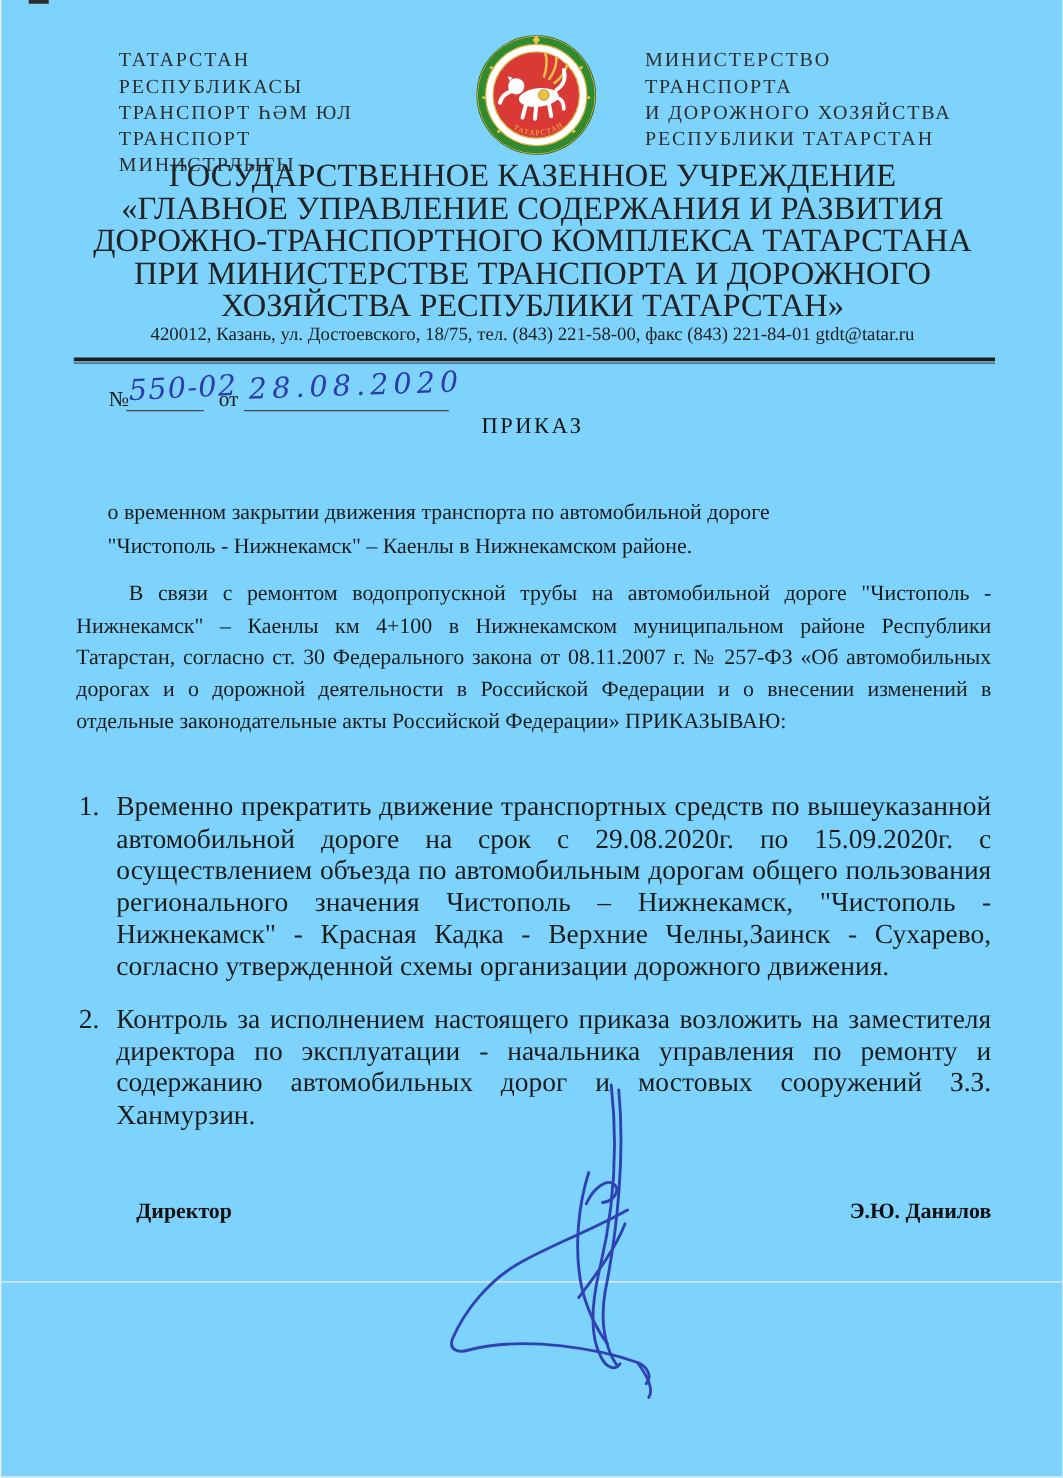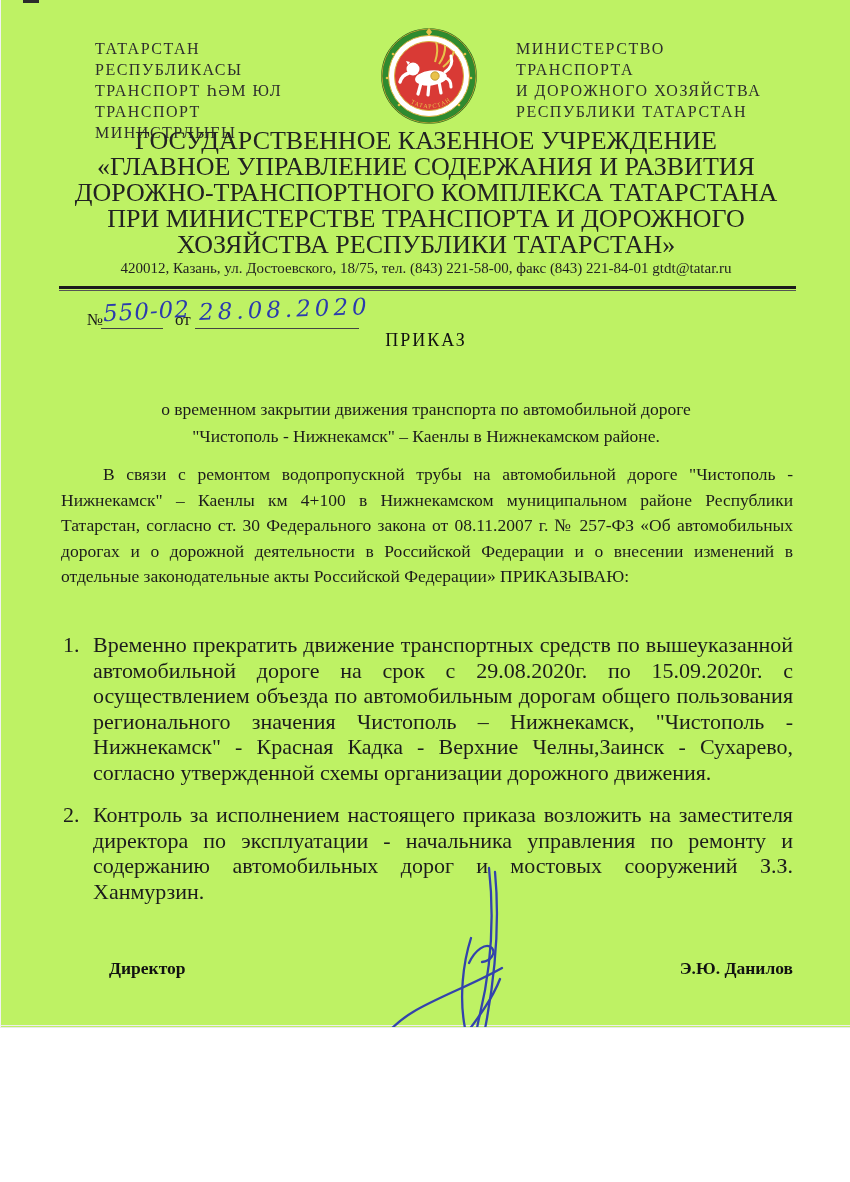--- a/index.html
+++ b/index.html
@@ -1,19 +1,19 @@
 <!DOCTYPE html>
 <html><head>
 <meta charset="utf-8">
 <style>
   * { margin:0; padding:0; box-sizing:border-box; }
   html,body { background:#fff; }
   .page {
-    position:relative; width:850px; height:1028px; margin:0 auto;
-    background:#bef264; overflow:hidden;
+    position:relative; width:850px; height:1182px; margin:0 auto;
+    background:#7dd3fc; overflow:hidden;
     font-family:"Liberation Serif", serif; color:#1a1a1a;
     border-left:1px solid #f2f2f2; border-bottom:1px solid #e9e9e9;
   }
   .scan-mark { position:absolute; left:22px; top:0; width:16px; height:3px; background:#2b2b2b; }
   
   .header-row {
     position:absolute; left:60px; top:24px; width:735px;
     display:flex; align-items:flex-start; justify-content:space-between;
   }
   .org-block { width:280px; padding-top:14px; font-size:16px; line-height:21px;
@@ -43,21 +43,21 @@
   .date-label { position:absolute; left:88px; top:10px; }
   .date-value { position:absolute; left:112px; top:-4px; transform:rotate(-2deg); letter-spacing:4px; }
   .date-line  { position:absolute; left:108px; top:28px; width:164px; border-bottom:1.5px solid #444; }
   .doc-type {
     position:absolute; left:55px; top:330px; width:740px;
     text-align:center; font-weight:normal; font-size:18px; letter-spacing:2px; color:#111;
   }
   
   .subject {
     position:absolute; left:85px; top:396px; width:680px;
-    text-align:center; font-size:17.5px; line-height:27px; color:#1c1c1c;
+    text-align:left; font-size:17.5px; line-height:27px; color:#1c1c1c;
   }
   
   .preamble {
     position:absolute; left:60px; top:462px; width:732px;
     font-size:17.5px; line-height:25.5px; text-align:justify; color:#1c1c1c;
     text-indent:42px;
   }
   .items { position:absolute; left:60px; top:632px; width:732px; list-style:none; counter-reset:itm; }
   .items li {
     counter-increment:itm; position:relative; padding-left:32px;

